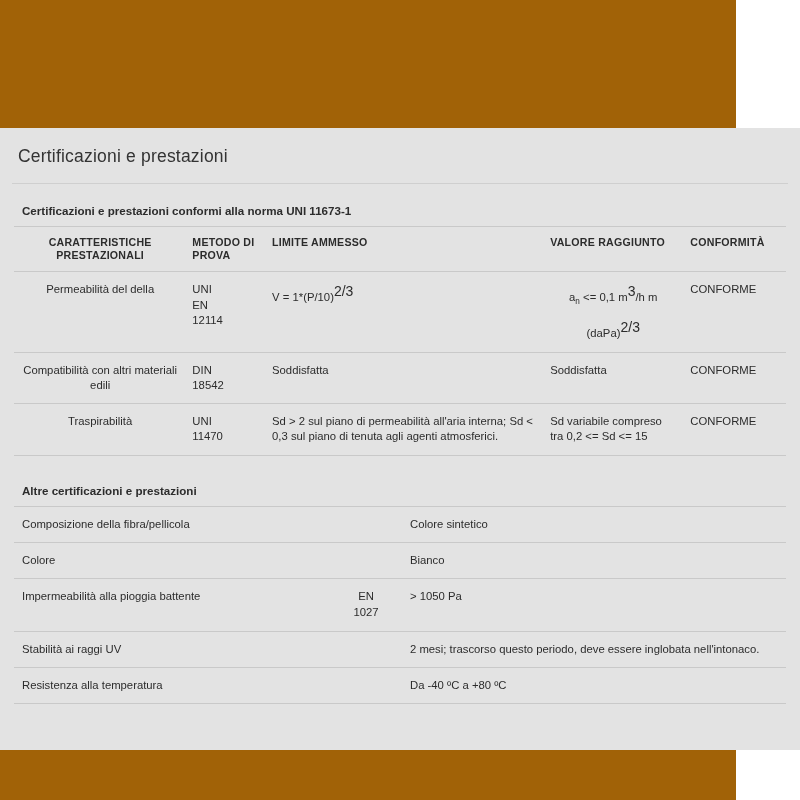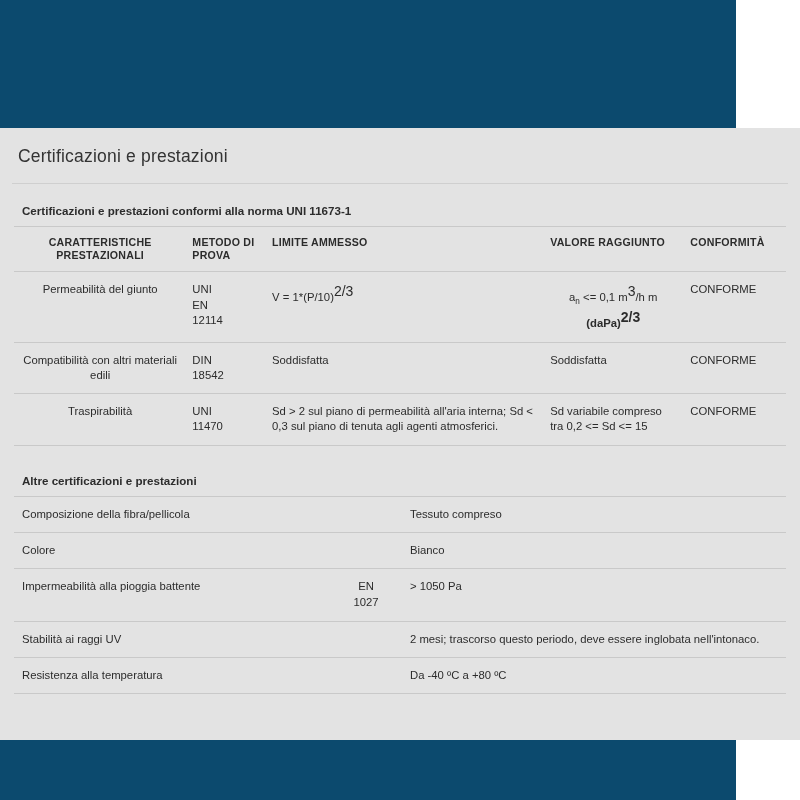--- a/index.html
+++ b/index.html
@@ -7,21 +7,21 @@
     padding: 0;
     width: 800px;
     height: 800px;
     background: #ffffff;
     font-family: "Liberation Sans", sans-serif;
   }
   #page {
     position: relative;
     width: 736px;
     height: 800px;
-    background: #0c4a6e;
+    background: #a16207;
     box-sizing: border-box;
   }
   .panel {
     position: absolute;
     left: 0;
     top: 128px;
     width: 800px;
     background: #e3e3e3;
     padding: 0 0 46px 0;
     box-sizing: border-box;
@@ -102,26 +102,26 @@
           <tr>
             <th class="c1">CARATTERISTICHE PRESTAZIONALI</th>
             <th class="c2">METODO DI PROVA</th>
             <th class="c3">LIMITE AMMESSO</th>
             <th class="c4">VALORE RAGGIUNTO</th>
             <th class="c5">CONFORMITÀ</th>
           </tr>
         </thead>
         <tbody>
           <tr>
-            <td class="c1">Permeabilità del giunto</td>
+            <td class="c1">Permeabilità del della</td>
             <td class="c2">UNI<br>EN<br>12114</td>
             <td class="c3"><span>V = 1*(P/10)</span><sup>2/3</sup></td>
             <td class="c4 two-line">
               <div><span>a</span><sub>n</sub><span> &lt;= 0,1 m</span><sup>3</sup><span>/h m</span></div>
-              <div style="margin-top:0;font-weight:bold;"><span>(daPa)</span><sup>2/3</sup></div>
+              <div style="margin-top:10px;"><span>(daPa)</span><sup>2/3</sup></div>
             </td>
             <td class="c5">CONFORME</td>
           </tr>
           <tr>
             <td class="c1">Compatibilità con altri materiali edili</td>
             <td class="c2">DIN<br>18542</td>
             <td class="c3">Soddisfatta</td>
             <td class="c4">Soddisfatta</td>
             <td class="c5">CONFORME</td>
           </tr>
@@ -138,21 +138,21 @@
 
     <div class="sp-gap"></div>
 
     <div class="section">
       <div class="section-head">Altre certificazioni e prestazioni</div>
       <table>
         <tbody>
           <tr>
             <td class="o1">Composizione della fibra/pellicola</td>
             <td class="o2"></td>
-            <td class="o3">Tessuto compreso</td>
+            <td class="o3">Colore sintetico</td>
           </tr>
           <tr>
             <td class="o1">Colore</td>
             <td class="o2"></td>
             <td class="o3">Bianco</td>
           </tr>
           <tr>
             <td class="o1">Impermeabilità alla pioggia battente</td>
             <td class="o2 centered two-line">EN<br>1027</td>
             <td class="o3">&gt; 1050 Pa</td>

